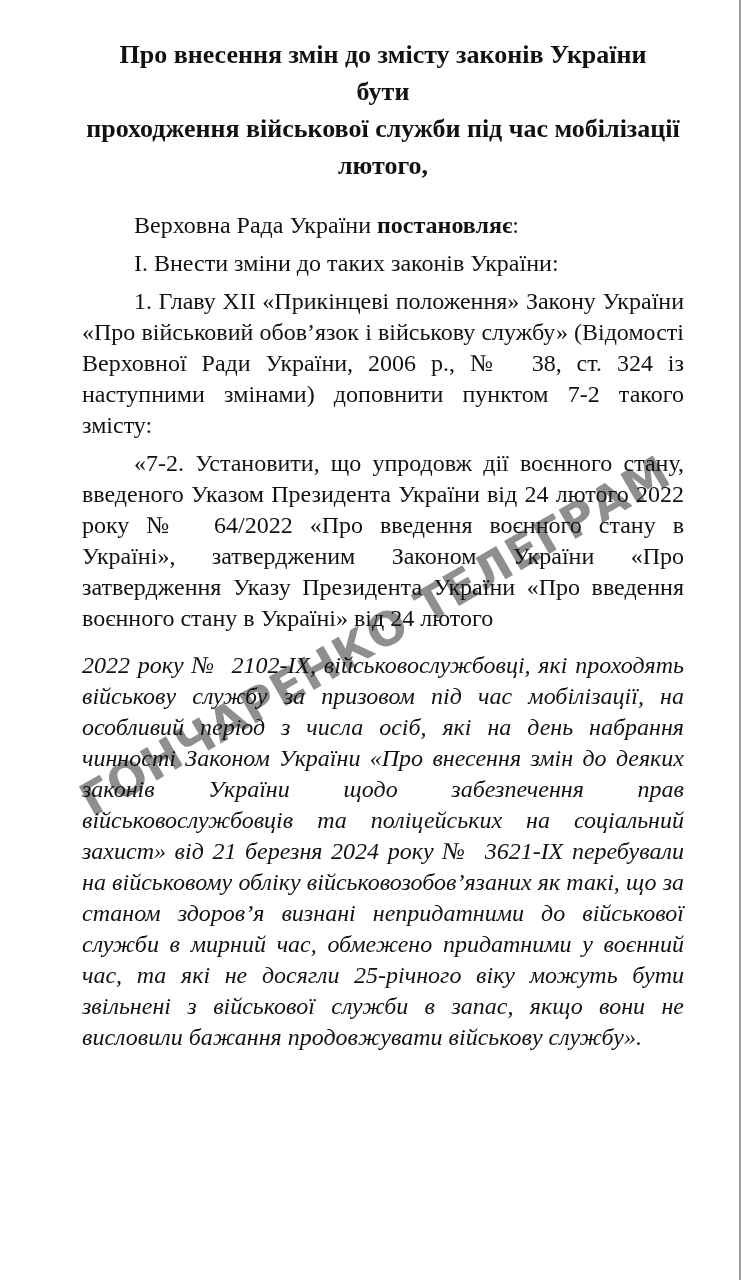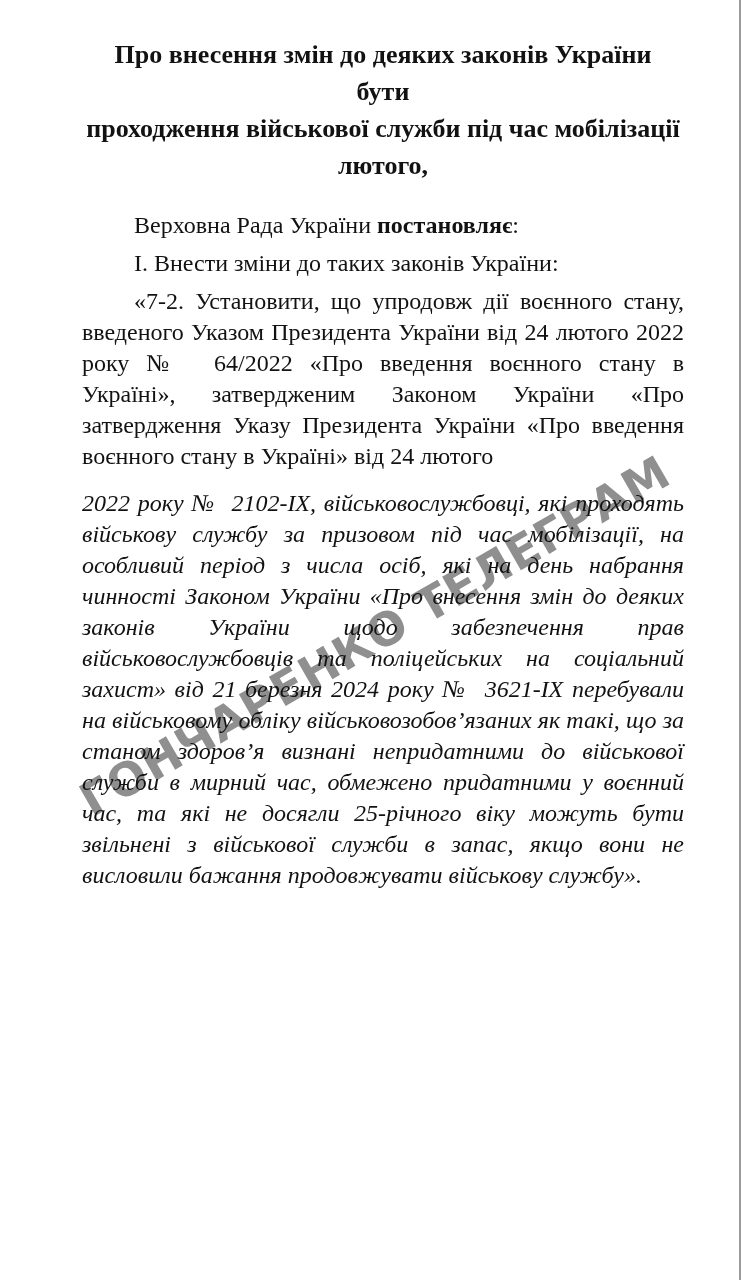--- a/index.html
+++ b/index.html
@@ -83,32 +83,33 @@
 <div class="page">
 
   <div class="watermark">ГОНЧАРЕНКО ТЕЛЕГРАМ</div>
 
   <div class="edge-line"></div>
 
   <div class="doc">
 
 
     <div class="law-title">
-      <div class="title-line">Про внесення змін до деяких законів України</div>
+      <div class="title-line">Про внесення змін до змісту законів України</div>
       <div class="title-line">бути</div>
       <div class="title-line">проходження військової служби під час мобілізації</div>
       <div class="title-line">лютого,</div>
     </div>
 
     <div class="bodytext">
 
       <p><span>Верховна Рада України </span><b>постановляє</b><span>:</span></p>
 
       <p>І. Внести зміни до таких законів України:</p>
 
+      <p>1. Главу XII «Прикінцеві положення» Закону України «Про військовий обов’язок і військову службу» (Відомості Верховної Ради України, 2006 р., №&nbsp; 38, ст. 324 із наступними змінами) доповнити пунктом 7-2 такого змісту:</p>
 
       <p class="flush-bottom">«7-2. Установити, що упродовж дії воєнного стану, введеного Указом Президента України від 24 лютого 2022 року №&nbsp; 64/2022 «Про введення воєнного стану в Україні», затвердженим Законом України «Про затвердження Указу Президента України «Про введення воєнного стану в Україні» від 24 лютого</p>
 
       <p class="no-indent">2022 року №&nbsp; 2102-IX, військовослужбовці, які проходять військову службу за призовом під час мобілізації, на особливий період з числа осіб, які на день набрання чинності Законом України «Про внесення змін до деяких законів України щодо забезпечення прав військовослужбовців та поліцейських на соціальний захист» від 21 березня 2024 року №&nbsp; 3621-IX перебували на військовому обліку військовозобов’язаних як такі, що за станом здоров’я визнані непридатними до військової служби в мирний час, обмежено придатними у воєнний час, та які не досягли 25-річного віку можуть бути звільнені з військової служби в запас, якщо вони не висловили бажання продовжувати військову службу».</p>
 
     </div>
   </div>
 </div>
 
 </body></html>

